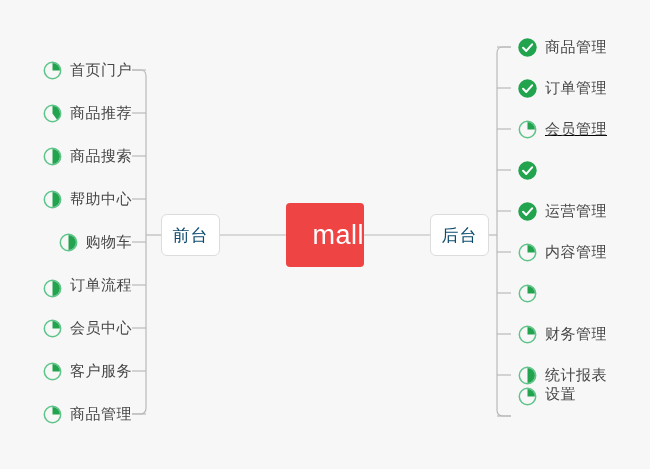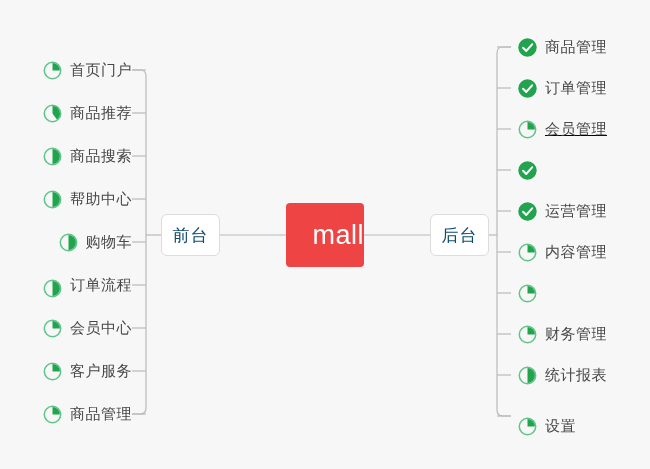--- a/index.html
+++ b/index.html
@@ -293,21 +293,21 @@
       </div>
       <div class="leaf leaf-right" style="left: 517px; top: 361px;">
         <span>
           <svg class="icon" viewBox="0 0 21 21" xmlns="http://www.w3.org/2000/svg">
     <circle cx="10.5" cy="10.5" r="8.2" fill="none" stroke="#5ec489" stroke-width="1.5"></circle>
     <path d="M 10.5 10.5 L 10.5 3.0999999999999996 A 7.4 7.4 0 0 1 10.50 17.90 Z" fill="#22a34e"></path>
   </svg>
         </span>
         <span class="leaf-label">统计报表</span>
       </div>
-      <div class="leaf leaf-right" style="left: 517px; top: 412px;">
+      <div class="leaf leaf-right" style="left: 517px; top: 382px; font-family: Liberation Mono, monospace;">
         <span>
           <svg class="icon" viewBox="0 0 21 21" xmlns="http://www.w3.org/2000/svg">
     <circle cx="10.5" cy="10.5" r="8.2" fill="none" stroke="#5ec489" stroke-width="1.5"></circle>
     <path d="M 10.5 10.5 L 10.5 3.0999999999999996 A 7.4 7.4 0 0 1 17.90 10.50 Z" fill="#22a34e"></path>
   </svg>
         </span>
         <span class="leaf-label">设置</span>
       </div>
     </div>
 

